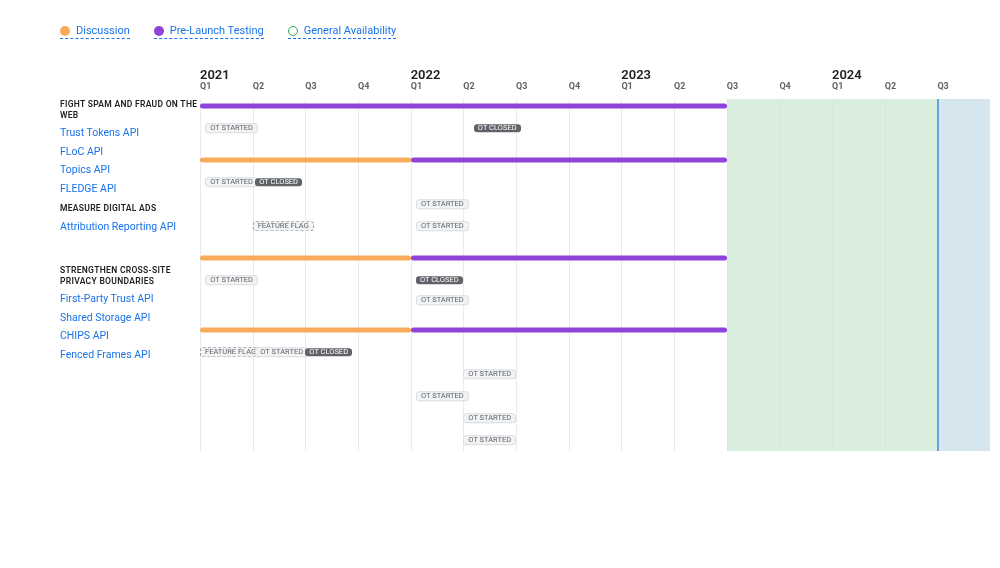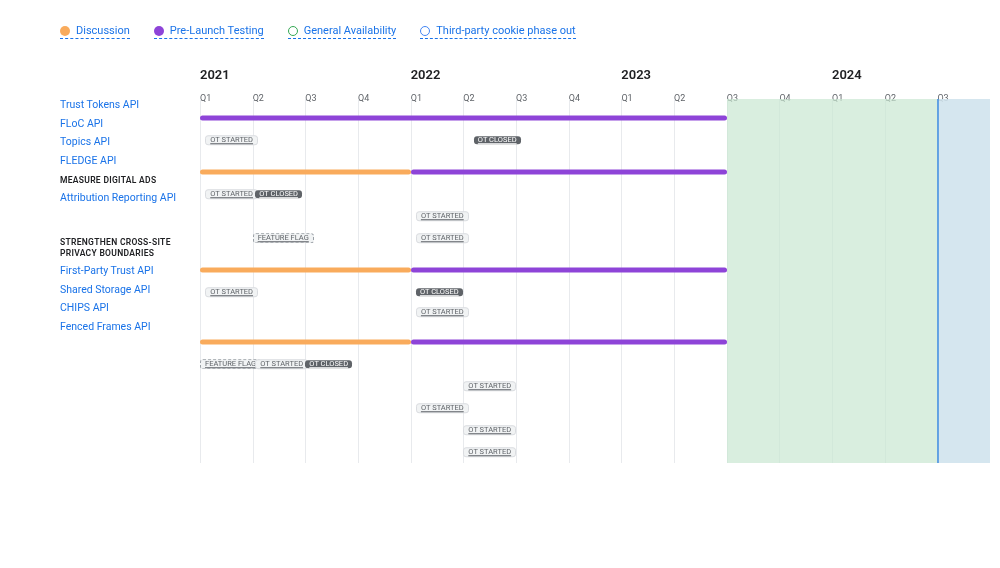--- a/index.html
+++ b/index.html
@@ -12,21 +12,21 @@
   .lg-item { display: flex; align-items: center; gap: 6px; color: #1a73e8; border-bottom: 1px dashed #1a73e8; padding-bottom: 1px; cursor: pointer; justify-content: flex-end; }
   .lg-swatch { width: 10px; height: 10px; border-radius: 50%; }
 
   
   .gantt { display: flex; }
   .labels { width: 140px; flex-shrink: 0; padding-top: 32px; }
   .chart { flex: 1; position: relative; }
 
   
   .years { display: flex; font-size: 13px; font-weight: 600; height: 14px; }
-  .qtrs { display: flex; font-size: 9px; color: #5f6368; height: 14px; margin-top: 12px; }
+  .qtrs { display: flex; font-size: 9px; color: #5f6368; height: 14px; margin-top: 0; font-weight: bold; }
   .col { flex: 1; text-align: left; }
 
   
   .gridlines { position: absolute; top: 32px; left: 0; right: 0; bottom: 0; display: flex; z-index: 0; }
   .gridlines .gl { flex: 1; border-left: 1px solid #e8eaed; }
 
   
   .zone { position: absolute; top: 32px; bottom: 0; }
   .zone-ga { background: #c9e7d1; opacity: .7; }
   .zone-cookie { background: #d4e2fb; opacity: .6; border-left: 2px solid #1a73e8; }
@@ -41,21 +41,21 @@
   .section-h { font-size: 8.5px; font-weight: 600; letter-spacing: .3px; color: #202124; text-transform: uppercase; line-height: 1.3; margin-bottom: 6px; margin-top: 8px; }
   .section-h.first { margin-top: 0; }
   .api-link { font-size: 10.5px; color: #1a73e8; cursor: pointer; display: block; line-height: 1.2; margin-bottom: 6px; }
 
   
   .bar { position: absolute; height: 5px; border-radius: 3px; top: 50%; transform: translateY(-50%); }
   .bar.disc { background: #f9ab5c; }
   .bar.test { background: #8e44d8; }
 
   
-  .pill { position: absolute; top: 50%; transform: translateY(-50%); font-size: 7.5px; padding: 0 4px; border-radius: 3px; white-space: nowrap; line-height: 1; text-decoration: underline; }
+  .pill { position: absolute; top: 50%; transform: translateY(-50%); font-size: 7.5px; padding: 0 4px; border-radius: 3px; white-space: nowrap; line-height: 1; }
   .pill.light { background: #f1f3f4; border: 1px solid #dadce0; color: #5f6368; }
   .pill.dark { background: #5f6368; color: #fff; }
   .pill.dashed { background: #f1f3f4; border: 1px dashed #9aa0a6; color: #5f6368; }
 </style>
 </head>
 <body>
 
 <div class="wrap">
 
   <div class="legend" id="legend">
@@ -64,28 +64,25 @@
         <span>Discussion</span>
       </div>
       <div class="lg-item">
         <span class="lg-swatch" style="background: rgb(142, 68, 216);"></span>
         <span>Pre-Launch Testing</span>
       </div>
       <div class="lg-item">
         <span class="lg-swatch" style="border: 1.5px solid rgb(52, 168, 83); background: rgb(255, 255, 255);"></span>
         <span>General Availability</span>
       </div>
-      <div class="lg-item">
-        <span class="lg-swatch" style="border: 1.5px solid rgb(66, 133, 244); background: rgb(255, 255, 255);"></span>
-        <span>Third-party cookie phase out</span>
-      </div>
     </div>
 
   <div class="gantt">
     <div class="labels" id="labels-col">
+        <div class="section-h first">FIGHT SPAM AND FRAUD ON THE WEB</div>
         <div style="height: 0px;"></div>
         <a class="api-link">Trust Tokens API</a>
         <div style="height: 0px;"></div>
         <a class="api-link">FLoC API</a>
         <a class="api-link">Topics API</a>
         <a class="api-link">FLEDGE API</a>
         <div class="section-h">MEASURE DIGITAL ADS</div>
         <div style="height: 0px;"></div>
         <a class="api-link">Attribution Reporting API</a>
         <div style="height: 18px;"></div>

